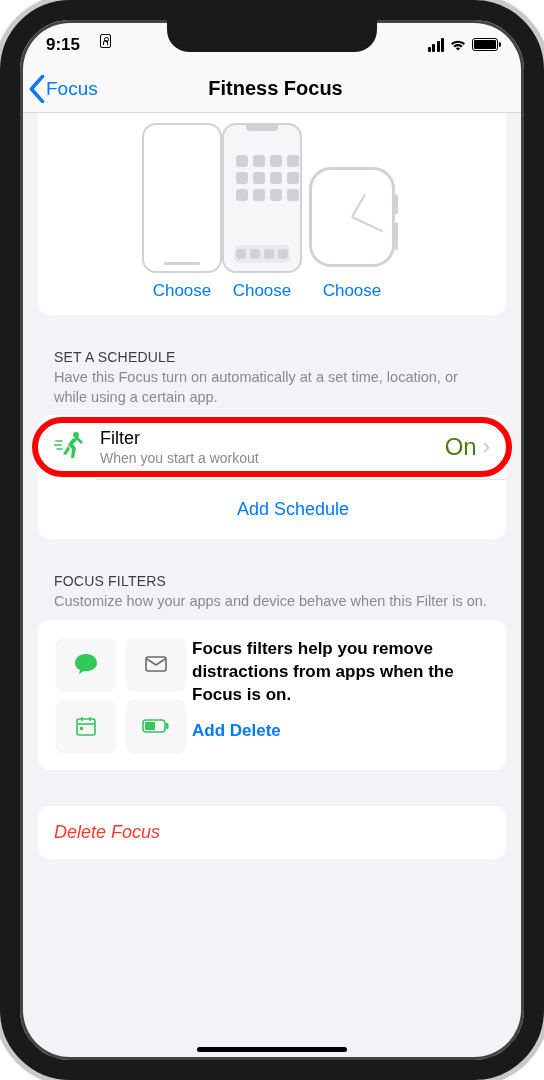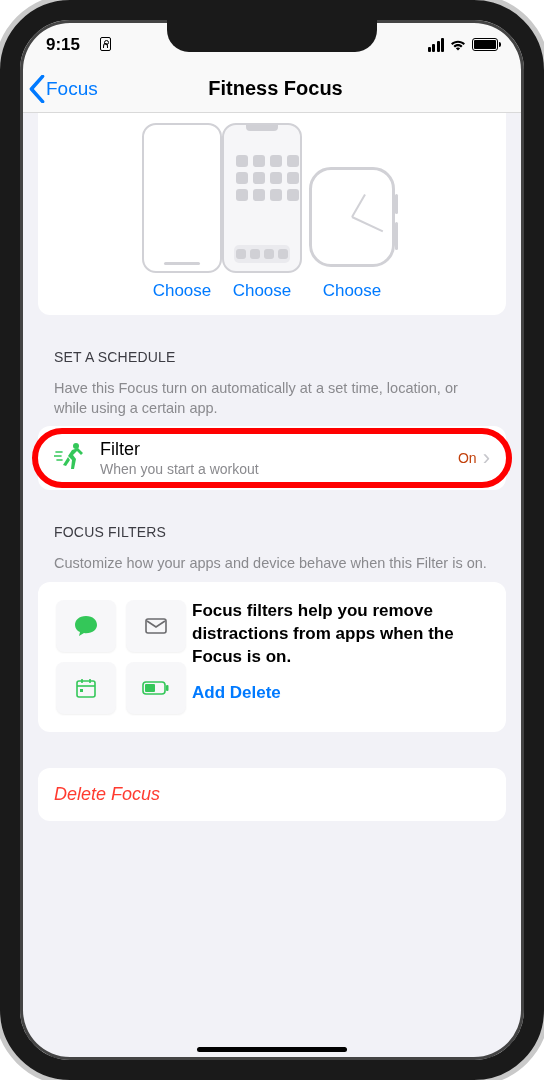--- a/index.html
+++ b/index.html
@@ -54,21 +54,21 @@
   .status-bar {
     display: flex;
     justify-content: space-between;
     align-items: center;
     height: 45px;
     padding: 4px 26px 0;
     background: #f9f9f9;
     font-weight: 600;
     font-size: 17px;
   }
-  .status-left { display: flex; align-items: center; gap: 20px; }
+  .status-left { display: flex; align-items: flex-start; gap: 20px; }
   .status-right { display: flex; align-items: center; gap: 5px; }
   .bars { display: inline-flex; gap: 1.5px; align-items: flex-end; }
   .bar { width: 3px; background: #000; border-radius: 1px; }
   .bar.b1 { height: 5px; } .bar.b2 { height: 8px; } .bar.b3 { height: 11px; } .bar.b4 { height: 14px; }
   .battery {
     width: 26px; height: 13px; border: 1.5px solid #000; border-radius: 3px;
     position: relative;
   }
   .battery::after {
     content:""; position:absolute; right:-4px; top:3px; width:2px; height:5px;
@@ -135,38 +135,38 @@
   .watch-body::before { right:-6px; top:52px; width:3px; height:28px; border-radius:2px; }
   .watch-hand1, .watch-hand2 {
     position:absolute; background:#d1d1d6; height:2px; top:50%; left:50%;
     transform-origin:left center;
   }
   .watch-hand1 { width:34px; transform: translateY(-1px) rotate(25deg); }
   .watch-hand2 { width:26px; transform: translateY(-1px) rotate(-60deg); }
   
   .section-header { margin: 34px 34px 8px; }
   .section-title { font-size: 14px; font-weight: 500; color: #3c3c43; letter-spacing: 0.2px; }
-  .section-sub { font-size: 14.5px; color: #8a8a8e; margin-top: 14px; line-height: 1.35; }
+  .section-sub { font-size: 14.5px; color: #8a8a8e; margin-top: 3px; line-height: 1.35; }
   
   .row {
     display: flex; align-items: center;
     padding: 13px 16px;
     min-height: 60px;
     position: relative;
   }
   .row + .row { border-top: 1px solid #e5e5ea; margin-left: 58px; padding-left: 0; }
   .row.link {
     justify-content: center;
     color: #007aff; font-size: 18px;
   }
   .workout-icon { width: 34px; margin-right: 12px; }
   .row-main { flex: 1; }
   .row-title { font-size: 18px; color: #000; }
   .row-sub { font-size: 14px; color: #8a8a8e; margin-top: 1px; }
-  .row-status { color: #c2410c; font-size: 14px; margin-right: 6px; }
+  .row-status { color: #4d7c0f; font-size: 24px; margin-right: 6px; }
   .chev { color:#c7c7cc; font-size:22px; font-weight:300; }
   .highlight-ring {
     position: absolute;
     top: 2px; left: -6px; right: -6px; bottom: 2px;
     border: 6px solid #ff0000;
     border-radius: 40px;
     pointer-events: none;
   }
   
   .filters-card { padding: 18px; display: flex; gap: 6px; font-weight: bold; }
@@ -317,20 +317,23 @@
             </g>
           </svg>
         </div>
         <div class="row-main">
           <div class="row-title">Filter</div>
           <div class="row-sub">When you start a workout</div>
         </div>
         <span class="row-status">On</span>
         <span class="chev">›</span>
       </div>
+      <div class="row link">
+        <span>Add Schedule</span>
+      </div>
     </div>
 
     <div class="section-header">
       <div class="section-title">FOCUS FILTERS</div>
       <div class="section-sub">Customize how your apps and device behave when this Filter is on.</div>
     </div>
 
     <div class="card filters-card">
       <div class="filter-icons">
         <div class="filter-icon">

